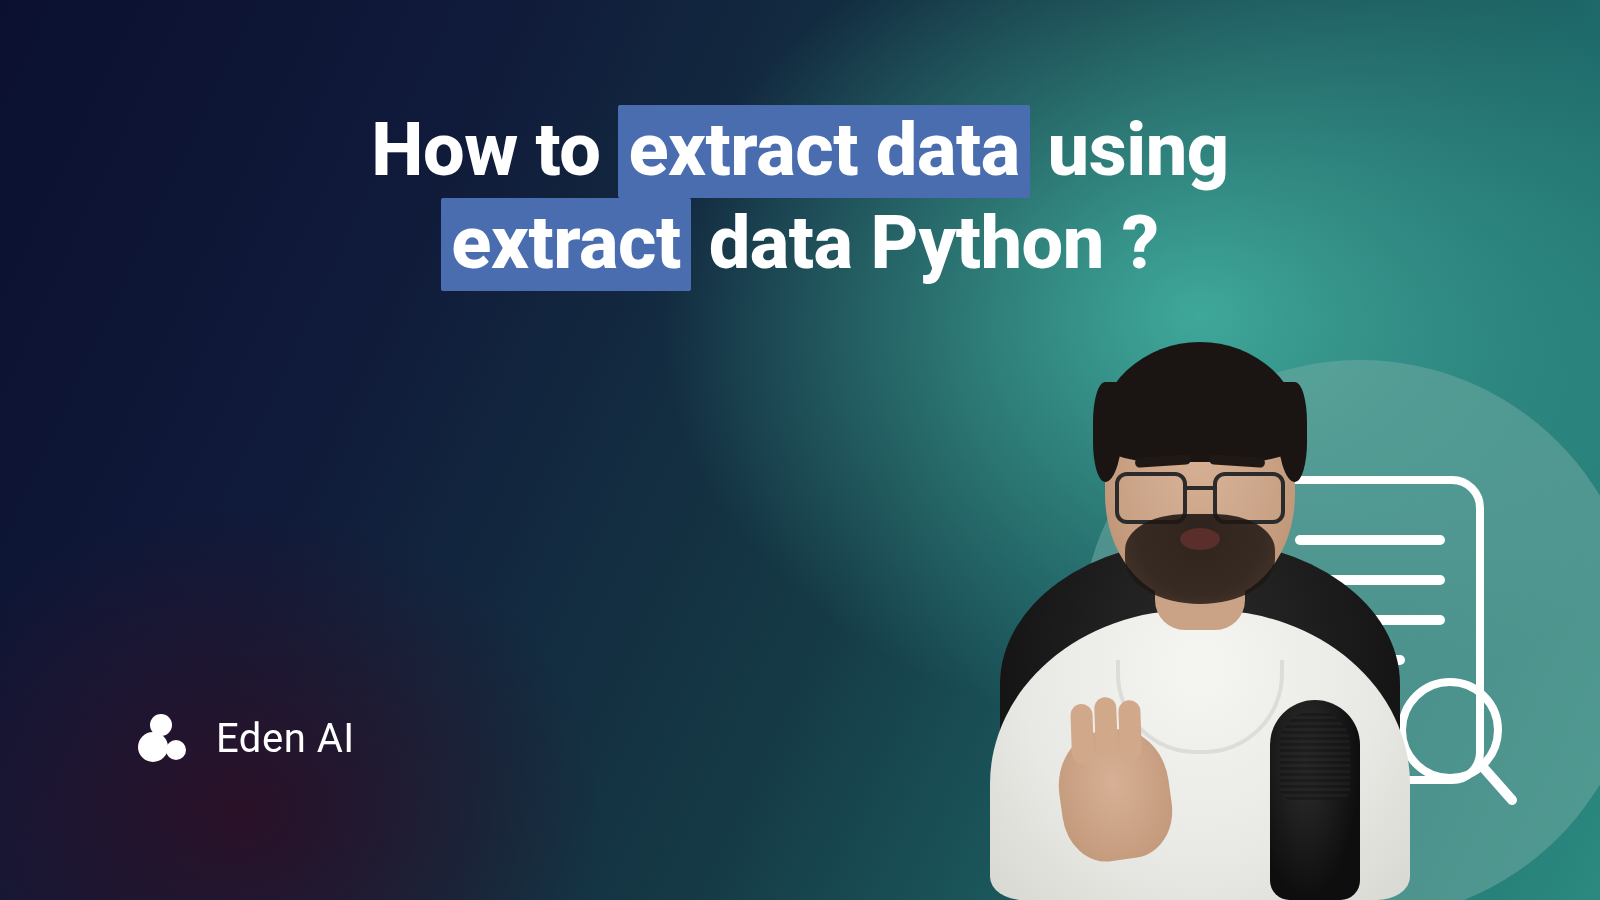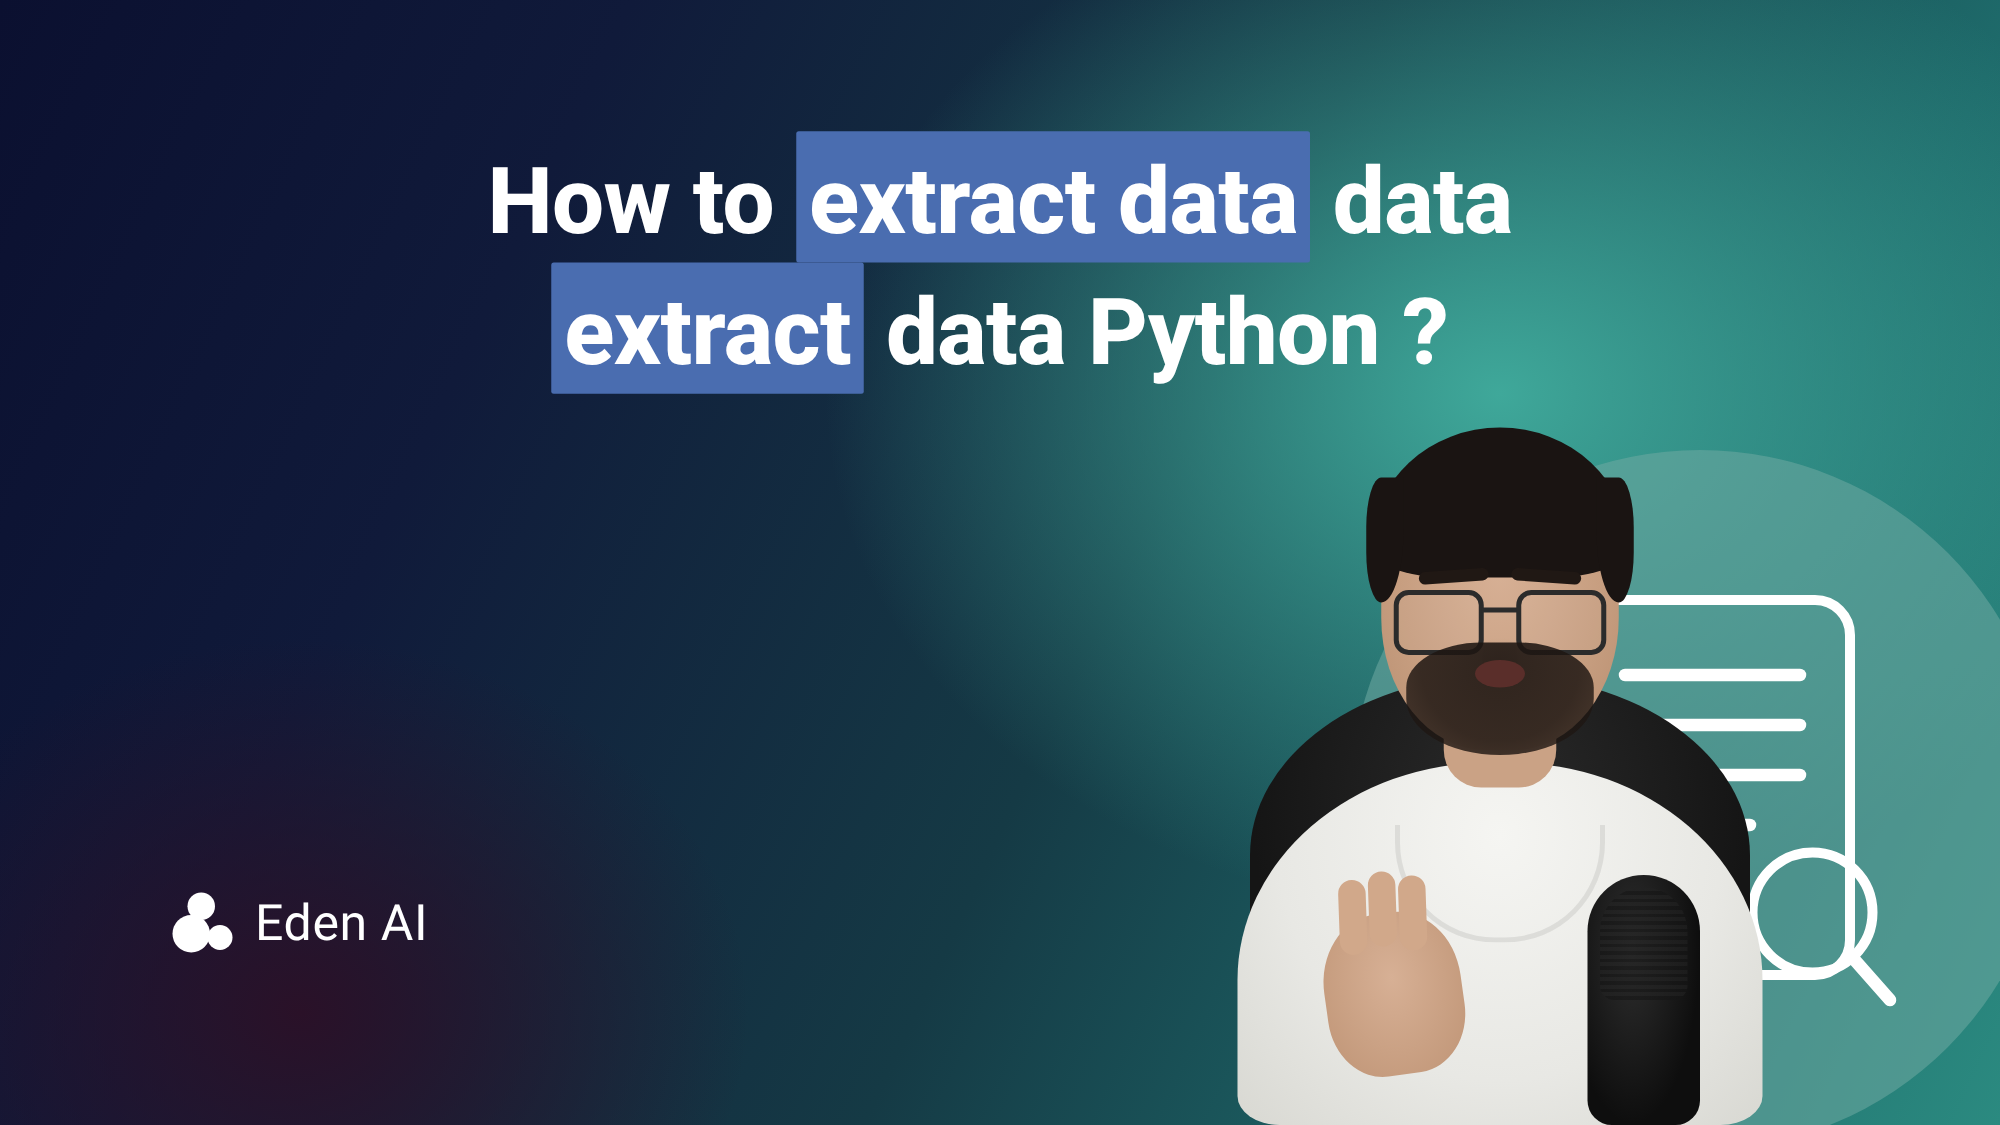--- a/index.html
+++ b/index.html
@@ -24,31 +24,31 @@
   .title-line {
     display: block;
     font-size: 74px;
     font-weight: 800;
     color: #ffffff;
     letter-spacing: -0.5px;
   }
   .hl {
     display: inline-block;
     background: #4a6db0;
-    padding: 16px 10px 6px 10px;
+    padding: 4px 10px 6px 10px;
     border-radius: 2px;
   }
 
   .logo-wrap {
     position: absolute;
     left: 138px;
     bottom: 138px;
     display: flex;
     align-items: center;
-    gap: 18px;
+    gap: 30px;
   }
   .logo-mark {
     width: 48px;
     height: 48px;
     position: relative;
   }
   .logo-mark .c1 {
     position: absolute;
     width: 22px; height: 22px;
     border-radius: 50%;
@@ -310,21 +310,21 @@
   <line x1="50" y1="70" x2="190" y2="70" stroke="#ffffff" stroke-width="10" stroke-linecap="round"></line>
   <line x1="50" y1="110" x2="190" y2="110" stroke="#ffffff" stroke-width="10" stroke-linecap="round"></line>
   <line x1="50" y1="150" x2="190" y2="150" stroke="#ffffff" stroke-width="10" stroke-linecap="round"></line>
   <line x1="50" y1="190" x2="150" y2="190" stroke="#ffffff" stroke-width="10" stroke-linecap="round"></line>
   <circle cx="200" cy="260" r="48" fill="none" stroke="#ffffff" stroke-width="8"></circle>
   <line x1="232" y1="296" x2="262" y2="330" stroke="#ffffff" stroke-width="10" stroke-linecap="round"></line>
 </svg>
 
 <div class="title-block">
   <span class="title-line">
-    <span>How to </span><span class="hl">extract data</span><span> data</span>
+    <span>How to </span><span class="hl">extract data</span><span> using</span>
   </span>
   <span class="title-line">
     <span class="hl">extract</span><span> data Python ?</span>
   </span>
 </div>
 
 <div class="logo-wrap">
   <div class="logo-mark">
     <span class="c1"></span>
       <span class="c2"></span>

